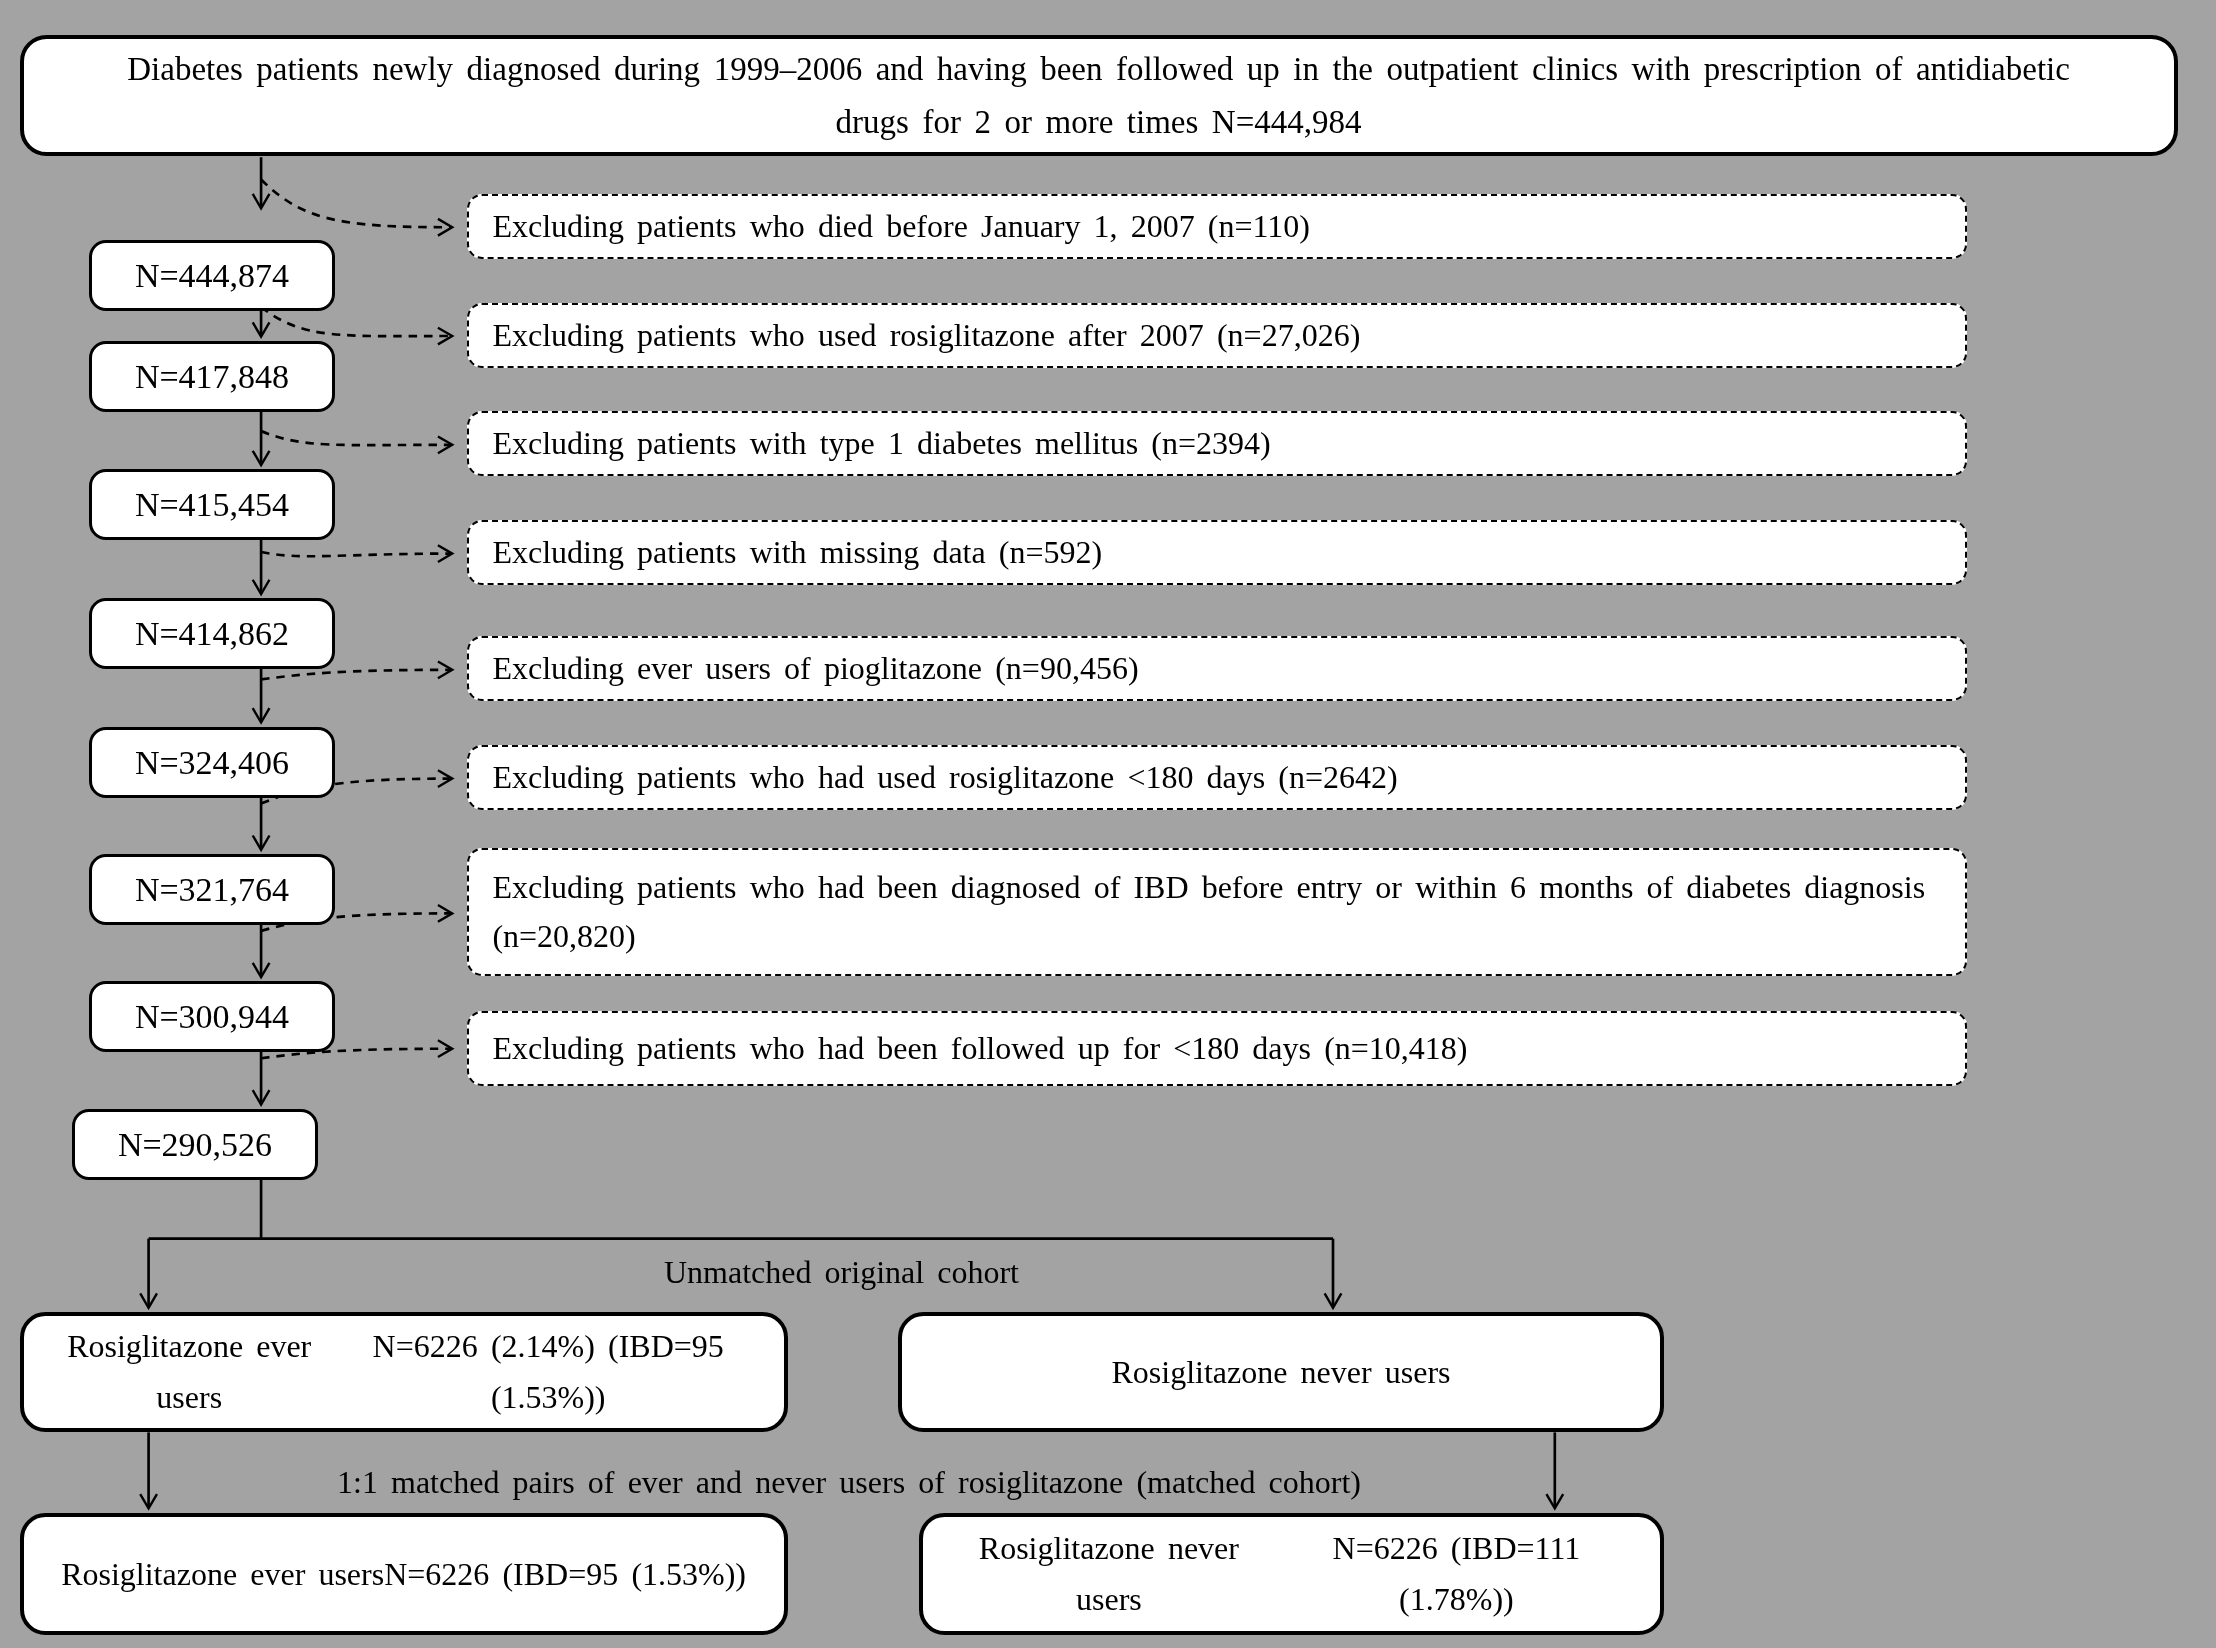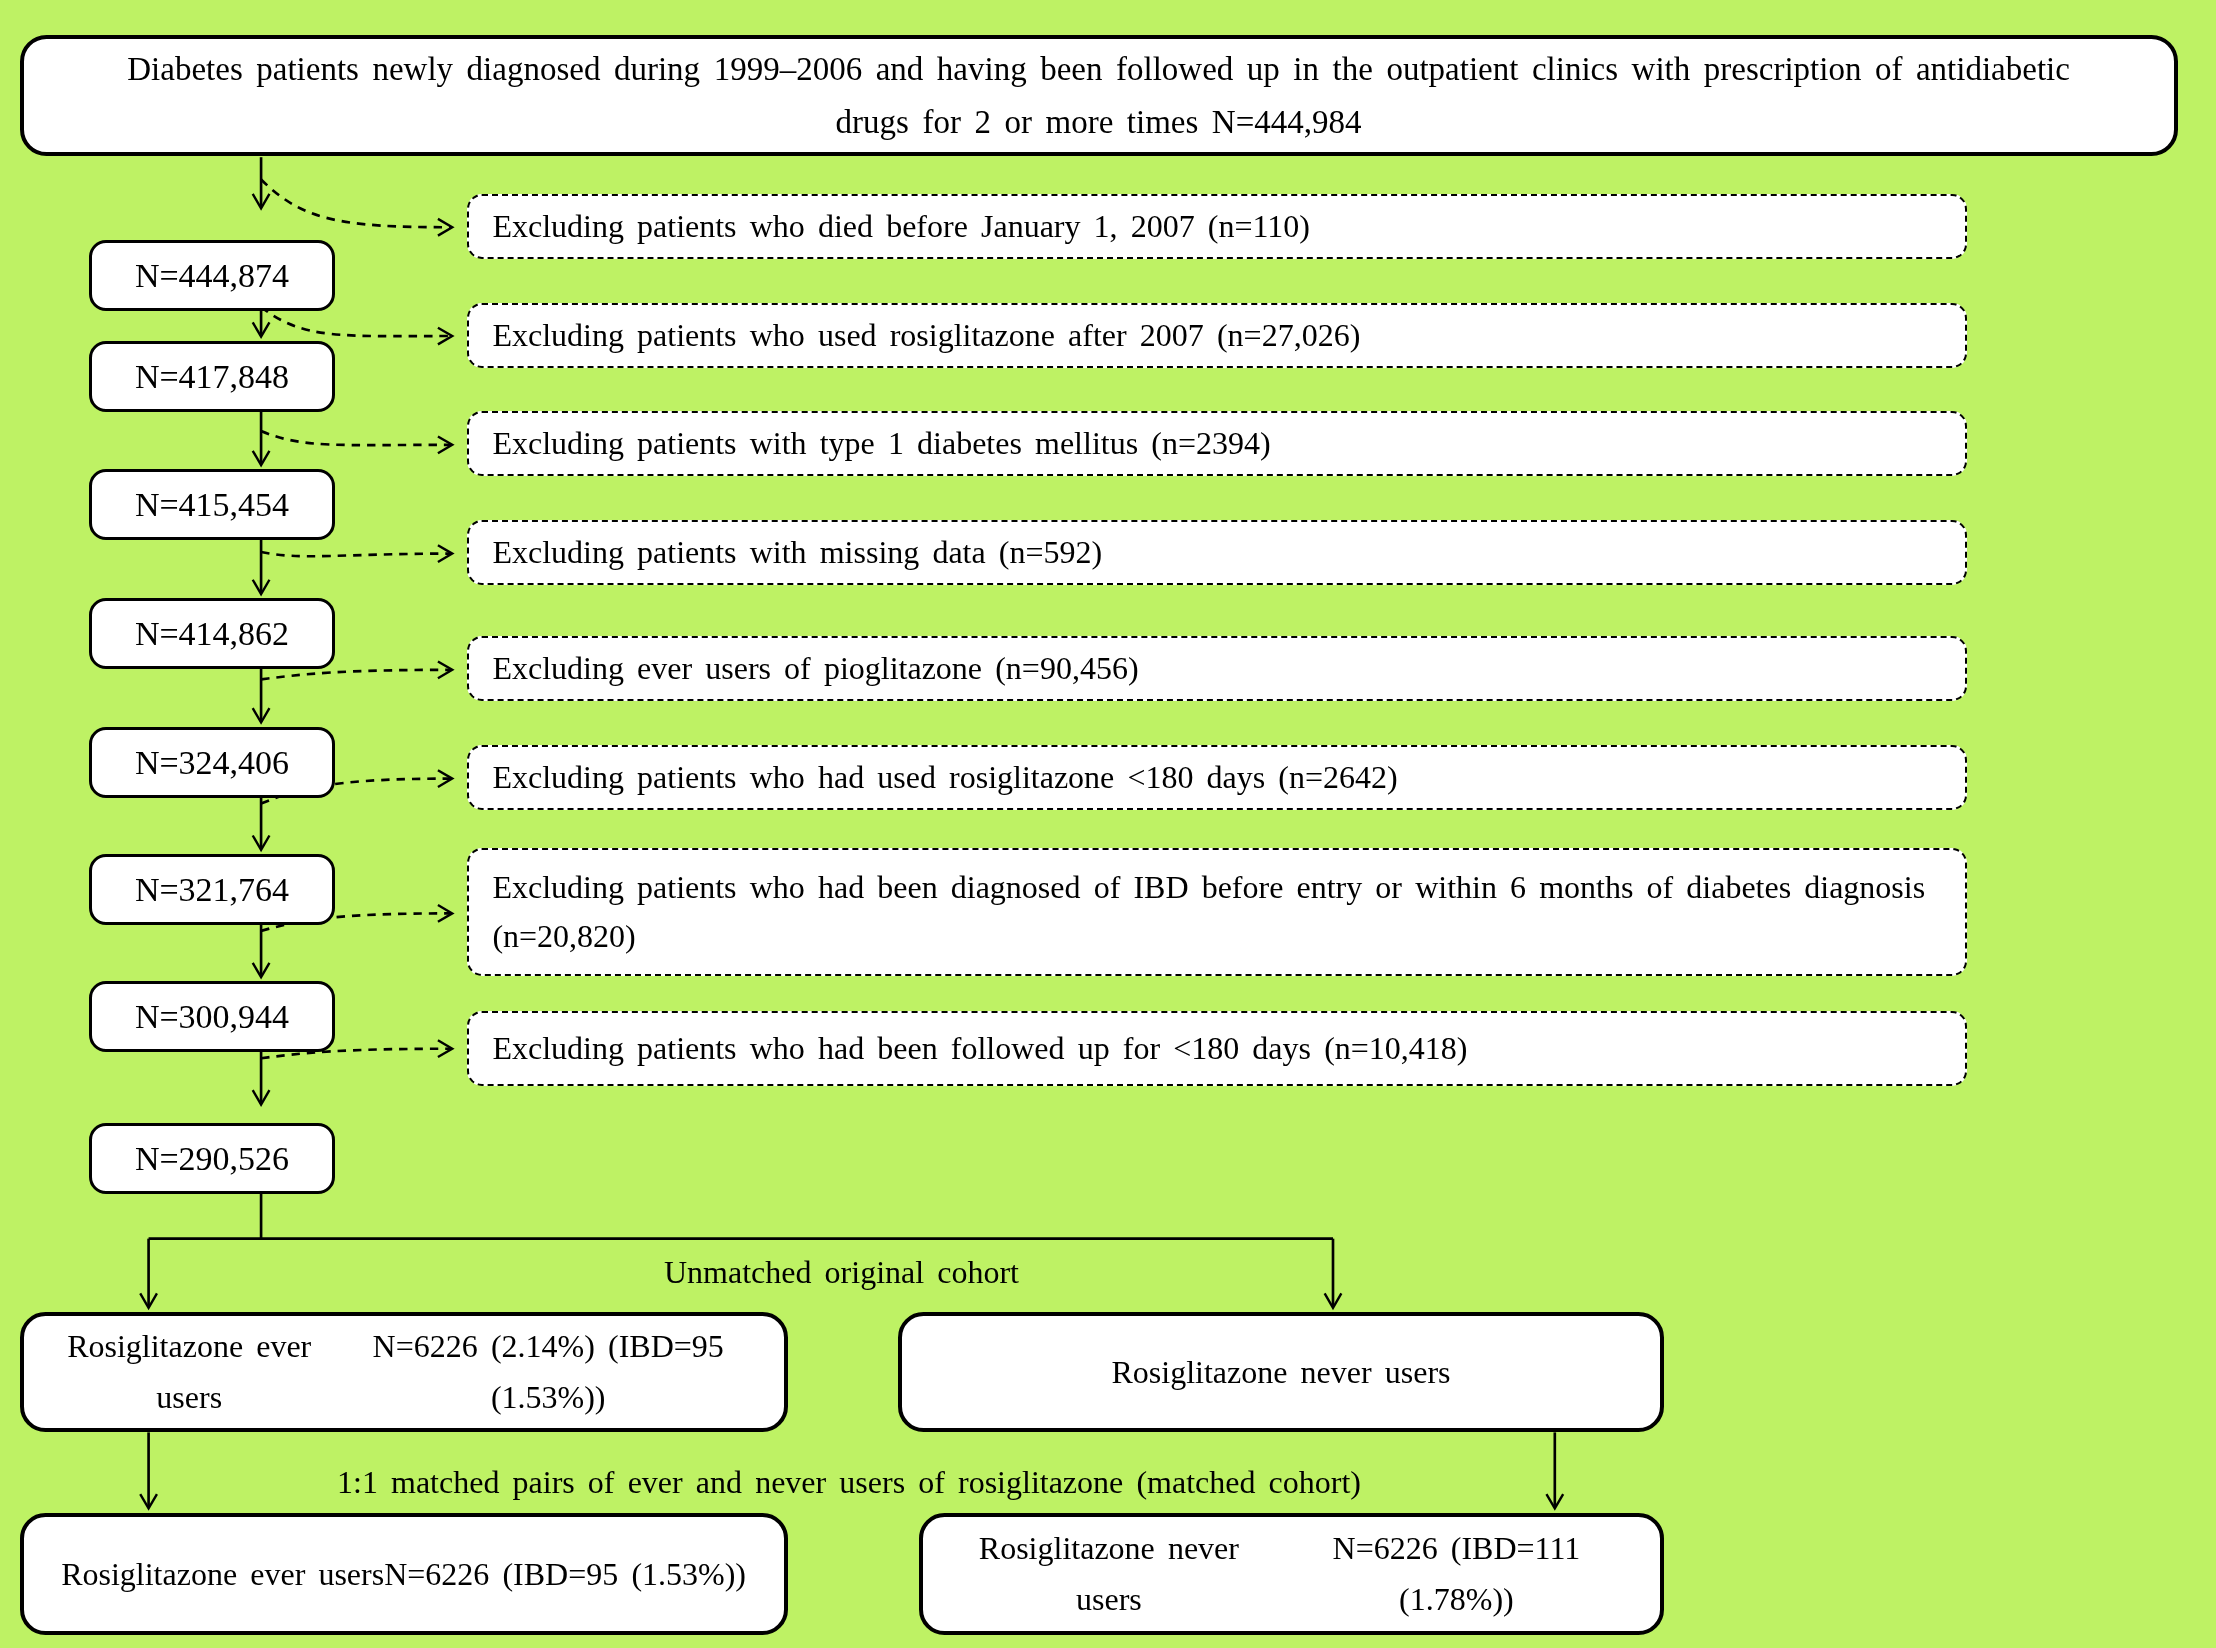--- a/index.html
+++ b/index.html
@@ -1,20 +1,20 @@
 <!DOCTYPE html>
 <html style="font-size:8.5px"><head>
 <meta charset="utf-8">
 <style>
   html, body { margin: 0; padding: 0; background: #ffffff; }
   .stage {
     position: relative;
     width: 2216px;
     height: 1649px;
-    background: #bef264;
+    background: #a3a3a3;
     font-family: "Liberation Serif", "DejaVu Serif", serif;
     color: #000;
     overflow: hidden;
   }
   .arrows { position: absolute; left: 0; top: 0; }
   .sline { stroke: #000; stroke-width: 5px; fill: none; }
   .dline { stroke: #000; stroke-width: 5px; fill: none; stroke-dasharray: 16 13; }
 
   .node {
     position: absolute;
@@ -120,21 +120,21 @@
     </div>
   <div class="node n-box" style="left:89px; top:727px; width:246px; height:71px;">
       <span>N=324,406</span>
     </div>
   <div class="node n-box" style="left:89px; top:854px; width:246px; height:71px;">
       <span>N=321,764</span>
     </div>
   <div class="node n-box" style="left:89px; top:981px; width:246px; height:71px;">
       <span>N=300,944</span>
     </div>
-  <div class="node n-box" style="left:89px; top:1109px; width:246px; height:71px;margin-top:14px;">
+  <div class="node n-box" style="left:72px; top:1109px; width:246px; height:71px;">
       <span>N=290,526</span>
     </div>
 
   <div class="node excl-box" style="left:467px; top:194px;  width:1500px; height:65px;">
       <span>Excluding patients who died before January 1, 2007 (n=110)</span>
     </div>
   <div class="node excl-box" style="left:467px; top:303px;  width:1500px; height:65px;align-items:center;">
       <span>Excluding patients who used rosiglitazone after 2007 (n=27,026)</span>
     </div>
   <div class="node excl-box" style="left:467px; top:411px;  width:1500px; height:65px;">

